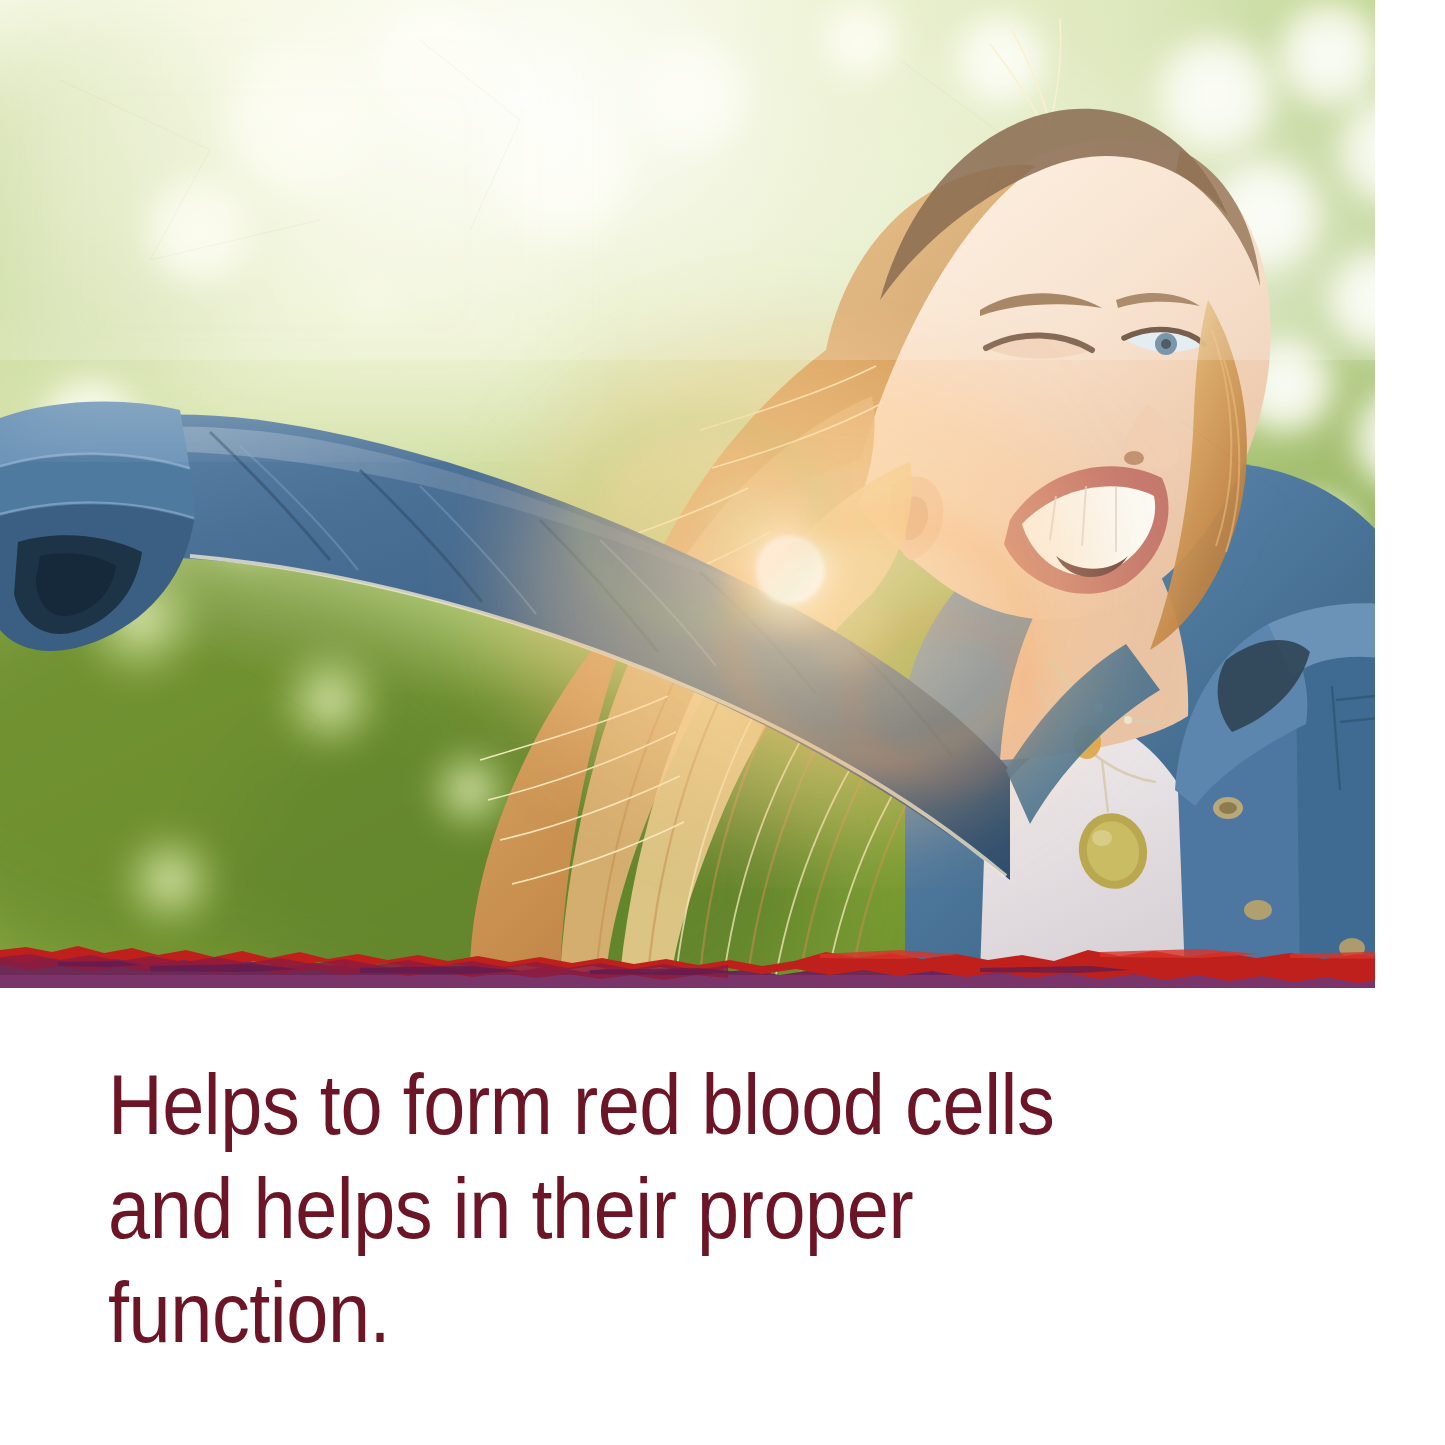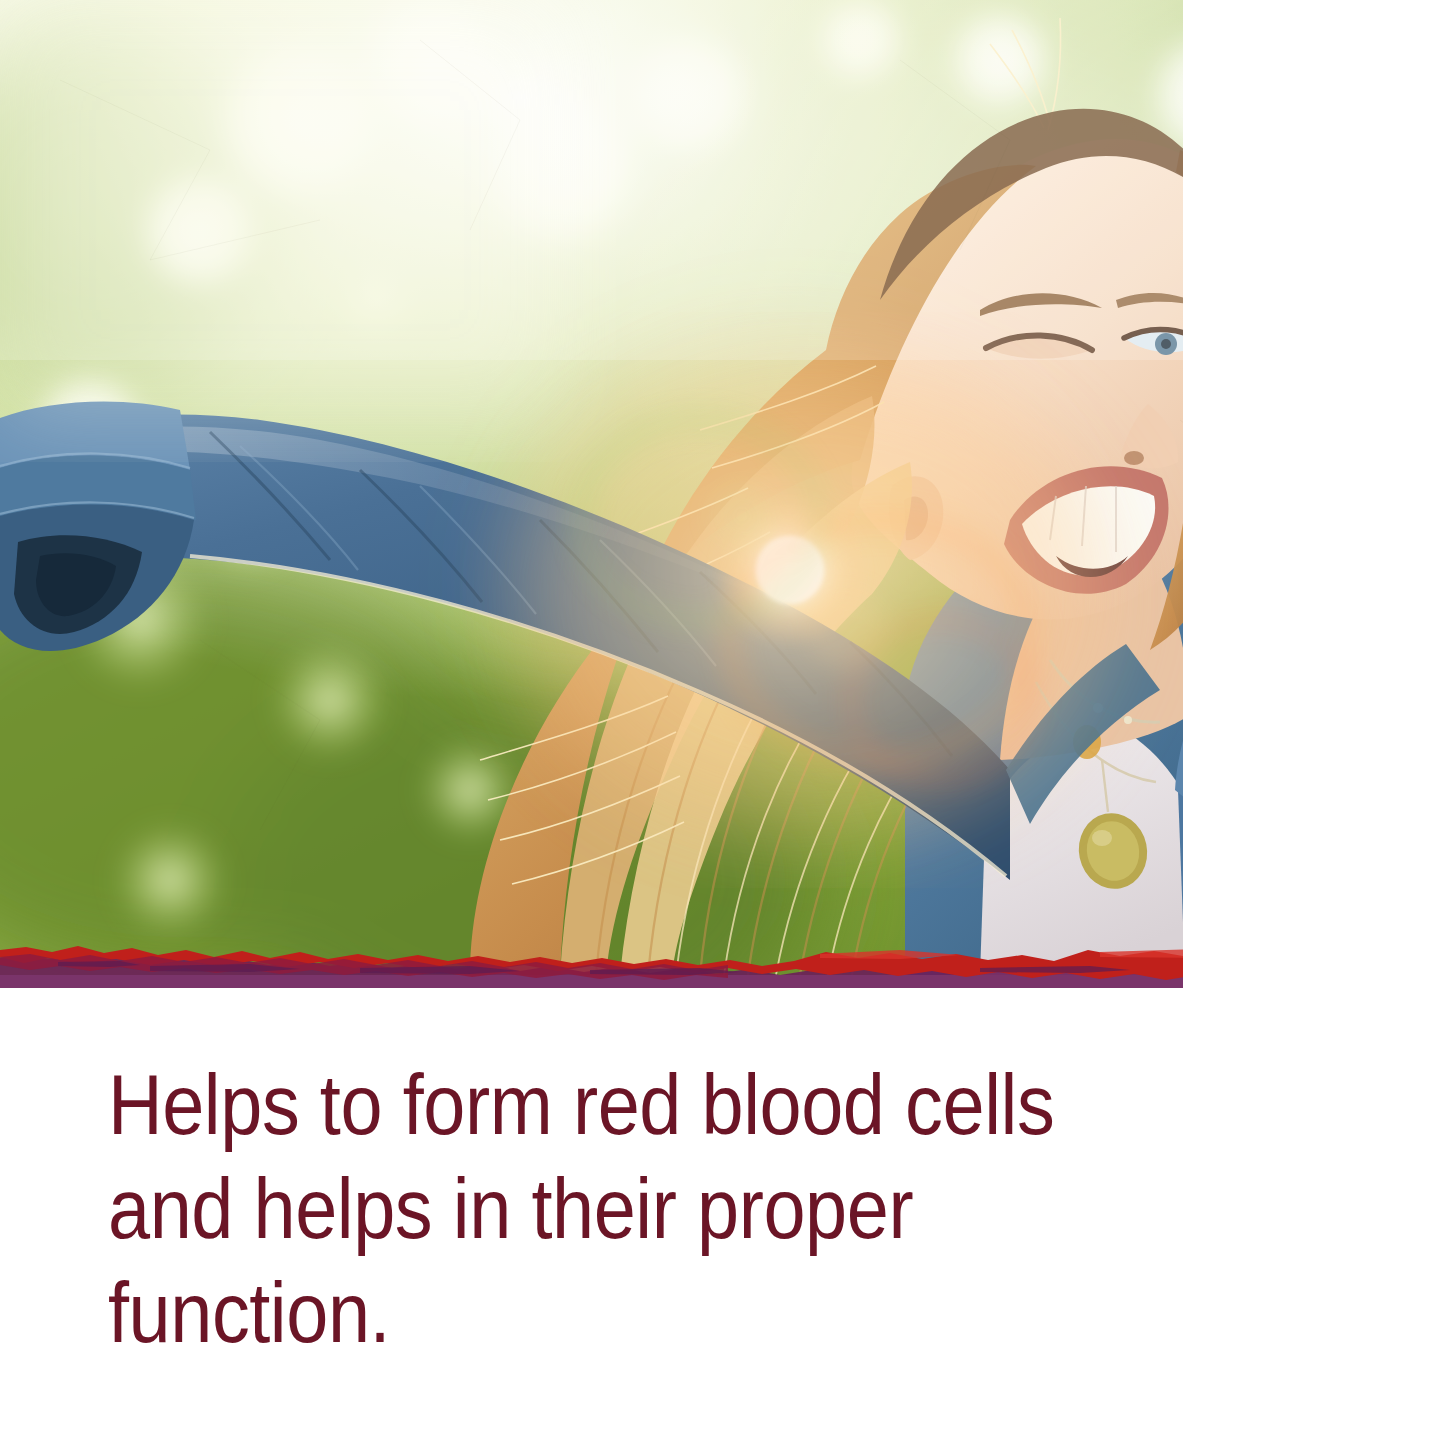--- a/index.html
+++ b/index.html
@@ -3,21 +3,21 @@
 <meta charset="utf-8">
 <title>Supplement Benefit Card</title>
 <style>
   html,body{margin:0;padding:0;background:#ffffff;}
   body{
     font-family:"Liberation Sans", sans-serif;
     width:1445px;height:1445px;overflow:hidden;
   }
   .card{
     position:relative;
-    width:1183px;height:1445px;
+    width:1375px;height:1445px;
     background:#ffffff;
     overflow:hidden;
   }
 
   
   .photo{
     position:absolute;left:0;top:0;
     width:1445px;height:975px;
     overflow:hidden;
     background:#9cb85c;

